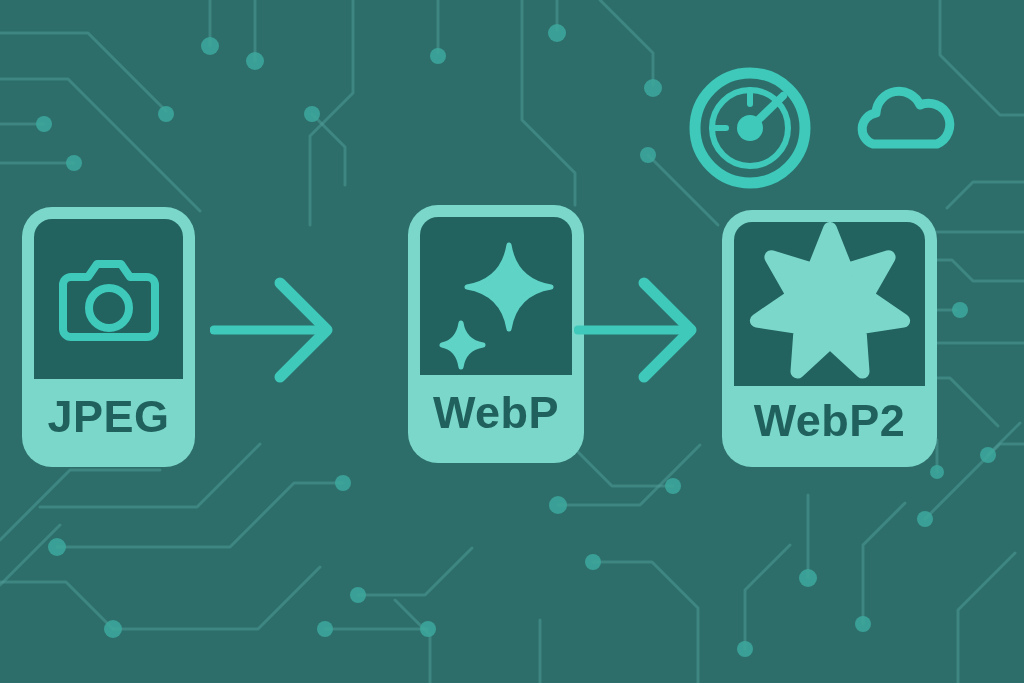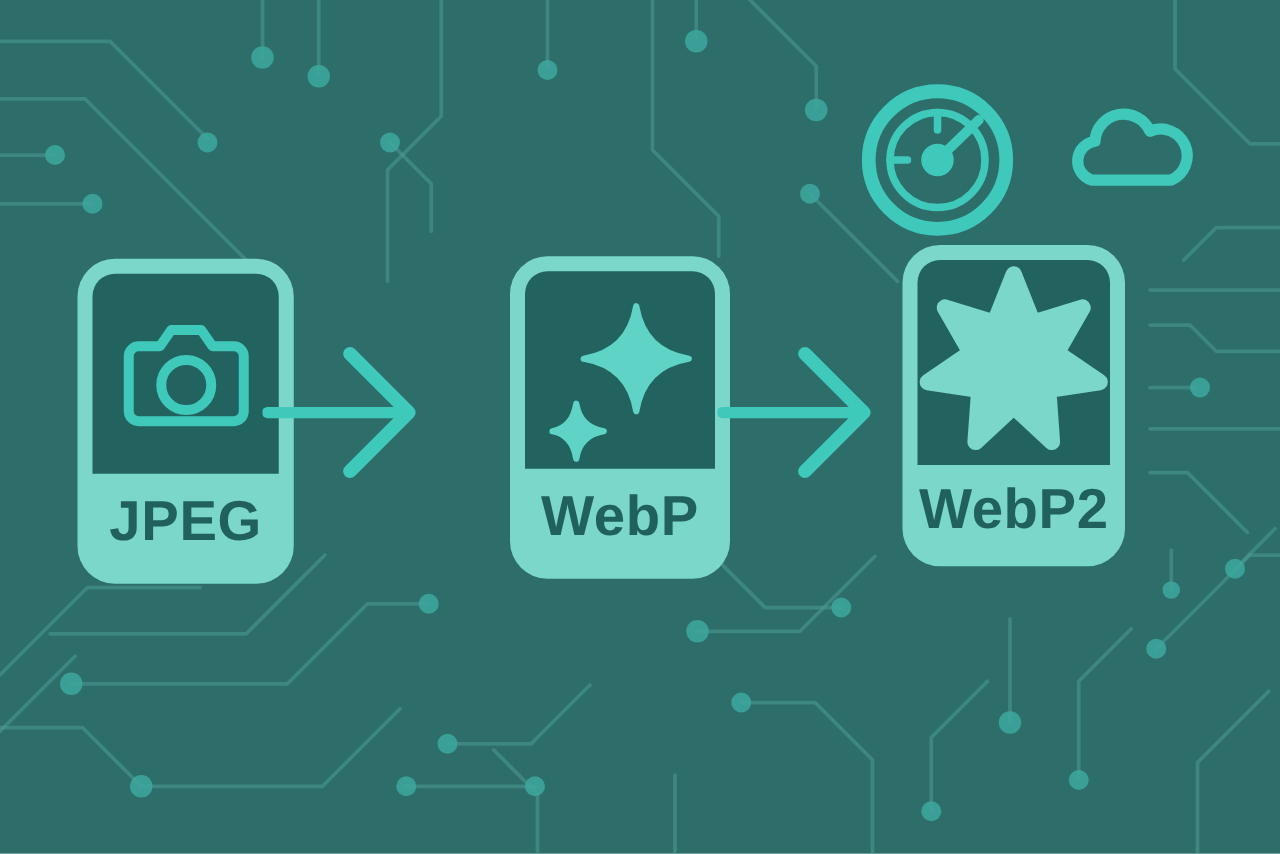--- a/index.html
+++ b/index.html
@@ -20,23 +20,23 @@
   .card-screen {
     background:#226360; border-radius:18px 18px 0 0; flex:1;
     display:flex; align-items:center; justify-content:center; position:relative;
   }
   .card-band {
     height:76px; display:flex; align-items:center; justify-content:center;
   }
   .card-band span {
     font-weight:bold; font-size:45px; color:#20615e; letter-spacing:0.5px;
   }
-  .card-jpeg  { left:22px;  top:207px; width:173px; height:260px;margin-left:40px; }
+  .card-jpeg  { left:22px;  top:207px; width:173px; height:260px; }
   .card-webp  { left:370px; top:205px; width:176px; height:258px;margin-left:38px; }
-  .card-webp2 { left:722px; top:196px; width:178px; height:257px; }
+  .card-webp2 { left:722px; top:210px; width:215px; height:257px; }
 
   .float-icon { position:absolute; }
   .gauge { left:687px; top:65px; }
   .cloud { left:843px; top:68px; }
   .arrow { position:absolute; top:271px; }
   .arrow-1 { left:210px; }
   .arrow-2 { left:574px; }
 
   .stroke-accent { stroke:#3ec9ba; fill:none; }
   .fill-accent   { fill:#3ec9ba; }

